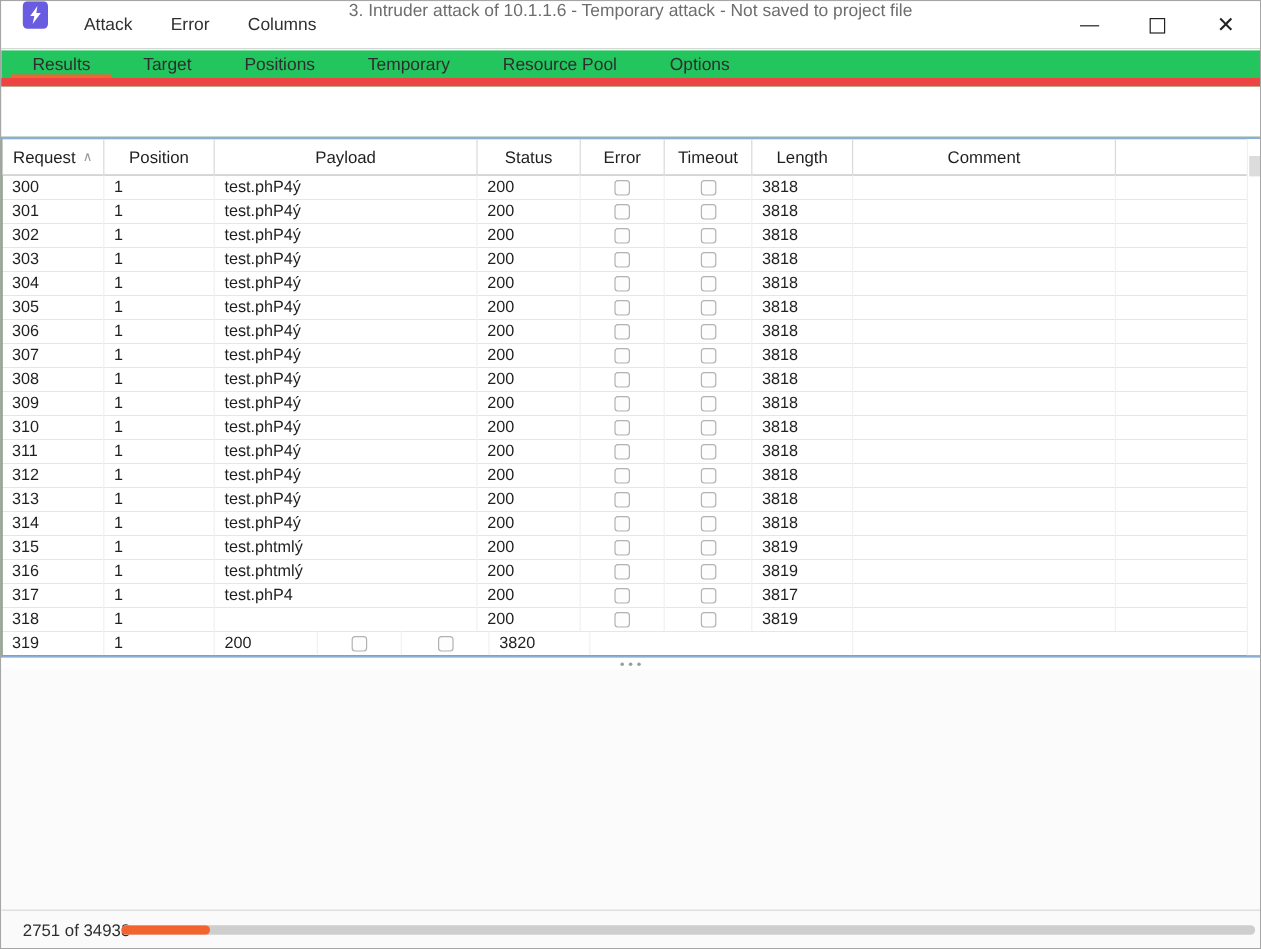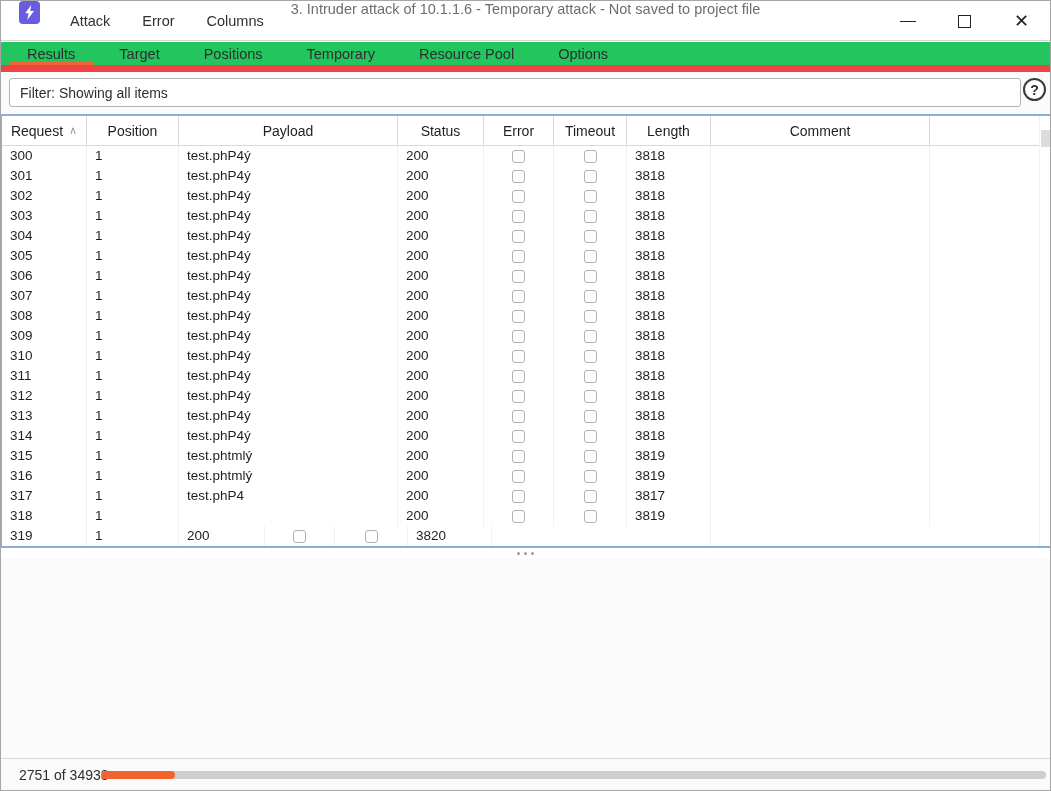--- a/index.html
+++ b/index.html
@@ -148,28 +148,20 @@
 
   <div class="tabbar">
     <div class="tab selected">Results</div>
     <div class="tab">Target</div>
     <div class="tab">Positions</div>
     <div class="tab">Temporary</div>
     <div class="tab">Resource Pool</div>
     <div class="tab">Options</div>
   </div>
 
-  <div class="filterbar">
-    <div class="filterbox">
-      <span>Filter: Showing all items</span>
-    </div>
-    <div class="help-circle">
-      <span>?</span>
-    </div>
-  </div>
 
   <div class="table">
     <div class="thead">
       <div class="th col-request">
         <span>Request</span>
         <span class="sort-arrow">∧</span>
       </div>
       <div class="th col-position">Position</div>
       <div class="th col-payload">Payload</div>
       <div class="th col-status">Status</div>

